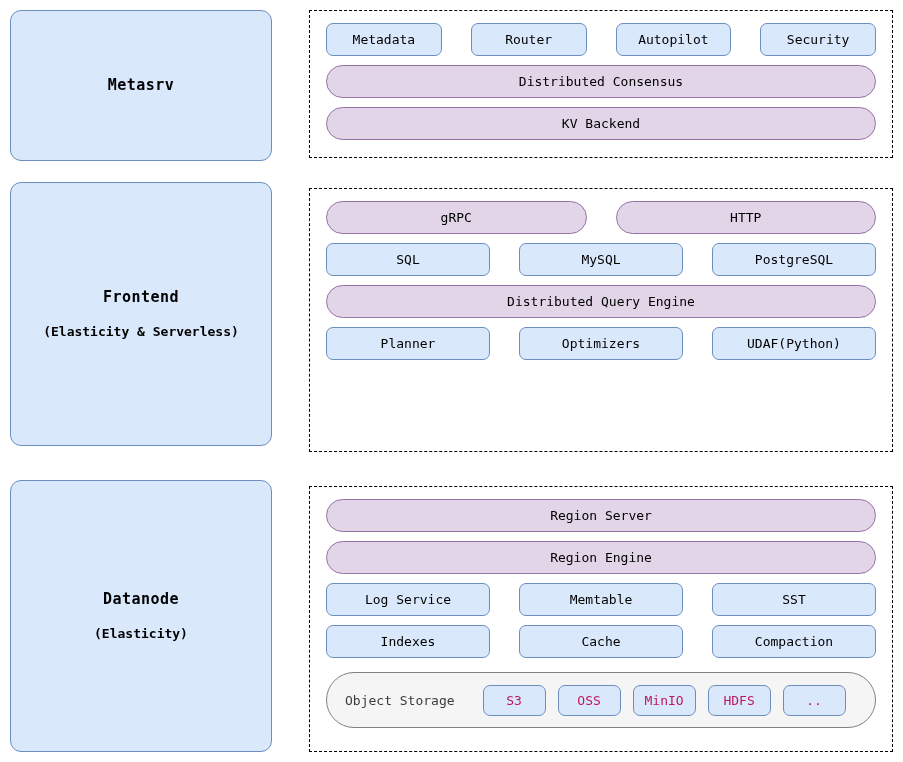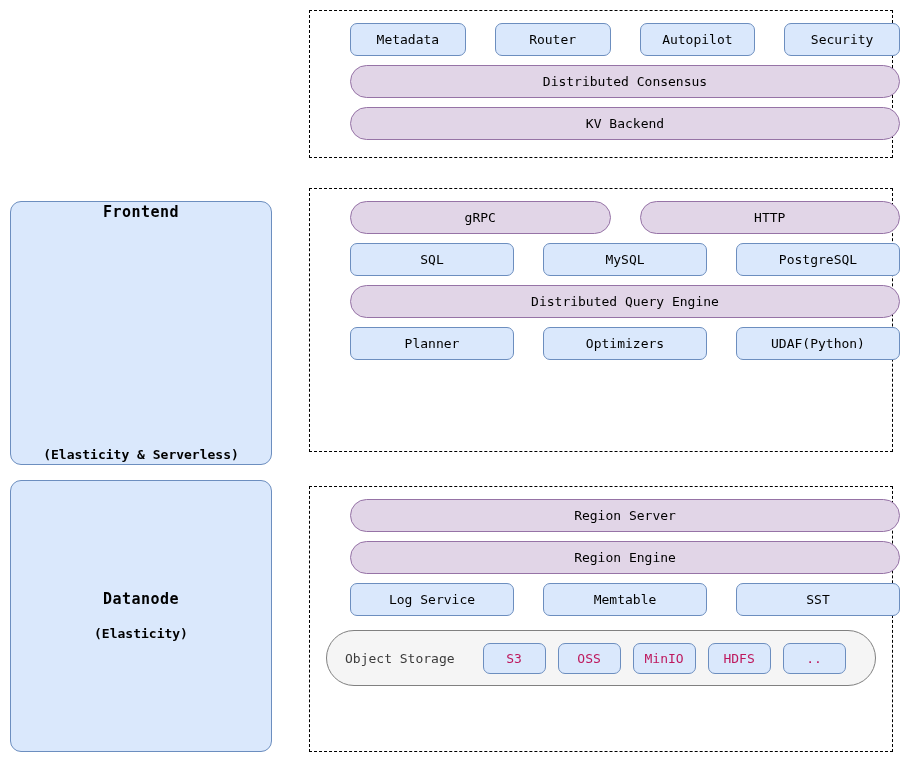--- a/index.html
+++ b/index.html
@@ -58,21 +58,20 @@
     background: #ffffff;
     padding: 12px 16px;
     display: flex;
     flex-direction: column;
   }
 
   .row {
     display: flex;
     gap: 29px;
     width: 100%;
-    margin-left: 24px;
   }
   .row + .row { margin-top: 9px; }
 
   
   .chip {
     flex: 1 1 0;
     box-sizing: border-box;
     height: 33px;
     display: flex;
     align-items: center;
@@ -135,35 +134,38 @@
     color: #be185d;
     border-radius: 7px;
     background: #dae8fc;
     border: 1.3px solid #6c8ebf;
   }
 </style>
 </head>
 <body>
 
 <div id="diagram">
+    <div class="role-box" style="top: 10px; height: 151px;">
+      <div class="role-title">Metasrv</div>
+    </div>
     <div class="group" style="top: 10px; height: 148px;">
       <div class="row">
         <div class="chip">Metadata</div>
         <div class="chip">Router</div>
         <div class="chip">Autopilot</div>
         <div class="chip">Security</div>
       </div>
       <div class="row">
         <div class="pill">Distributed Consensus</div>
       </div>
       <div class="row">
         <div class="pill">KV Backend</div>
       </div>
     </div>
-    <div class="role-box" style="top: 201px; height: 264px; justify-content: space-between;">
+    <div class="role-box" style="top: 182px; height: 264px;">
       <div class="role-title">Frontend</div>
       <div class="role-sub">(Elasticity &amp; Serverless)</div>
     </div>
     <div class="group" style="top: 188px; height: 264px;">
       <div class="row">
         <div class="pill">gRPC</div>
         <div class="pill">HTTP</div>
       </div>
       <div class="row">
         <div class="chip">SQL</div>
@@ -187,20 +189,25 @@
       <div class="row">
         <div class="pill">Region Server</div>
       </div>
       <div class="row">
         <div class="pill">Region Engine</div>
       </div>
       <div class="row">
         <div class="chip">Log Service</div>
         <div class="chip">Memtable</div>
         <div class="chip">SST</div>
+      </div>
+      <div class="row">
+        <div class="chip">Indexes</div>
+        <div class="chip">Cache</div>
+        <div class="chip">Compaction</div>
       </div>
       <div class="storage-strip">
         <div class="storage-label">Object Storage</div>
         <div class="storage-chip">S3</div>
         <div class="storage-chip">OSS</div>
         <div class="storage-chip">MinIO</div>
         <div class="storage-chip">HDFS</div>
         <div class="storage-chip">..</div>
       </div>
     </div>

